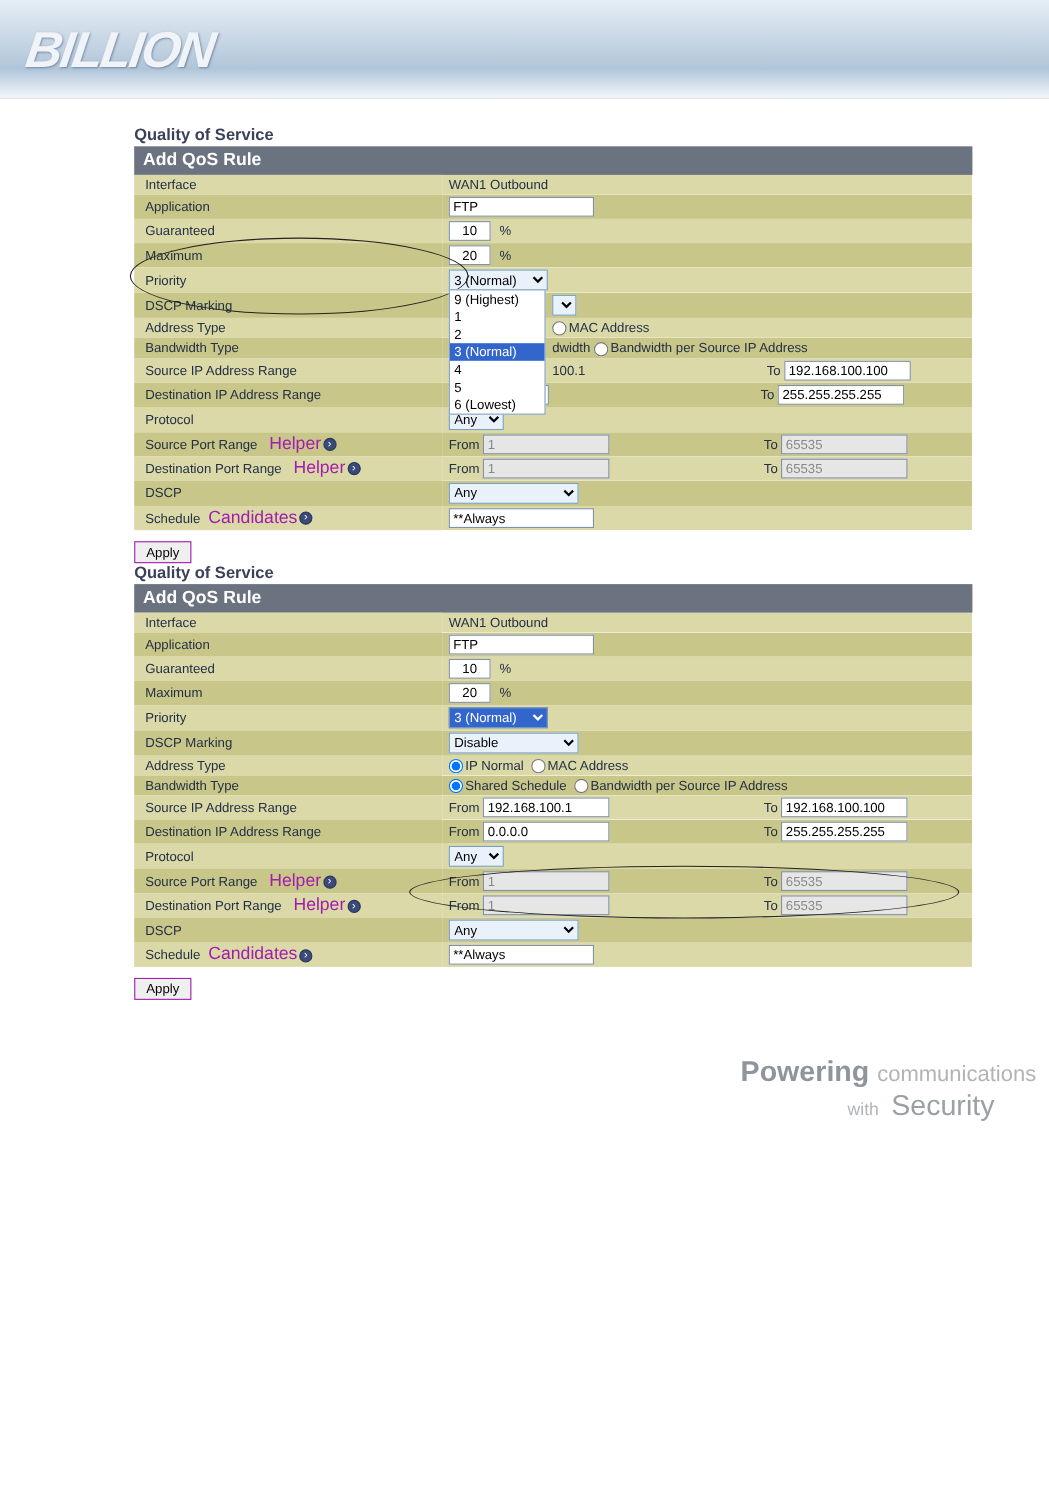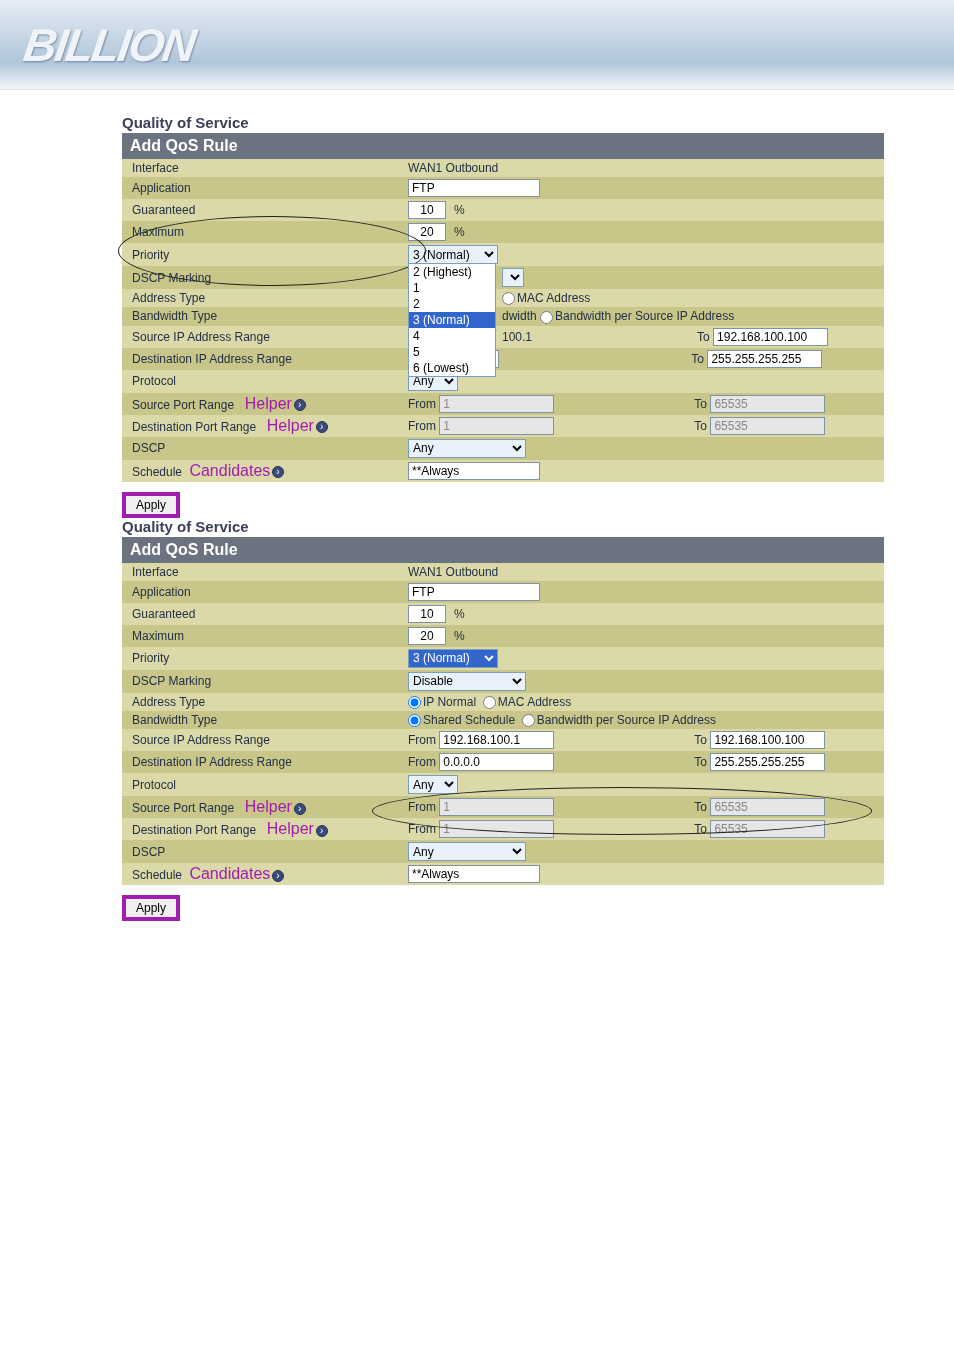--- a/index.html
+++ b/index.html
@@ -101,21 +101,21 @@
     content: "›";
     color: #fff;
     font-size: 10px;
     position: absolute;
     left: 3px; top: -1px;
   }
   .apply-btn {
     margin-top: 10px;
     font-size: 12px;
     background: #efefef;
-    border: 4px solid #a21caf;
+    border: 1px solid #a21caf;
     padding: 2px 10px;
     cursor: pointer;
   }
   .body-text {
     margin: 60px 60px 18px 122px;
     font-size: 15px;
     color: #222;
     line-height: 1.9;
   }
   .ellipse {
@@ -184,21 +184,21 @@
           <td class="value"><input class="txt txtw40" value="20" style=""><span class="gap"></span><span>%</span></td>
           </tr>
       <tr>
             <td class="label">Priority</td>
           <td class="value">
             <span class="priority-wrap">
               <select class="sel selw90">
                 <option>3 (Normal)</option>
               </select>
               <div class="dropdown-open">
-                <div>2 (Highest)</div>
+                <div>9 (Highest)</div>
                 <div>1</div>
                 <div>2</div>
                 <div class="sel-item">3 (Normal)</div>
                 <div>4</div>
                 <div>5</div>
                 <div>6 (Lowest)</div>
               </div>
             </span>
           </td>
           </tr>
@@ -315,13 +315,20 @@
             <td class="label"><span>Schedule</span>&nbsp;<span class="helper-link">Candidates</span><span class="helper-icon"></span></td>
           <td class="value"><input class="txt txtw130" value="**Always" style=""></td>
           </tr>
     </tbody>
       </table>
     <button class="apply-btn">Apply</button>
   </div>
 
   <div class="ellipse ell2"></div>
 
+  <div class="footer">
+    <span class="p1">Powering</span>
+    <span class="p2">communications</span><br>
+    <span style="display:inline-block;width:90px"></span>
+    <span class="p4">with</span>
+    <span class="p3">Security</span>
+  </div>
 </div>
 
 </body></html>

